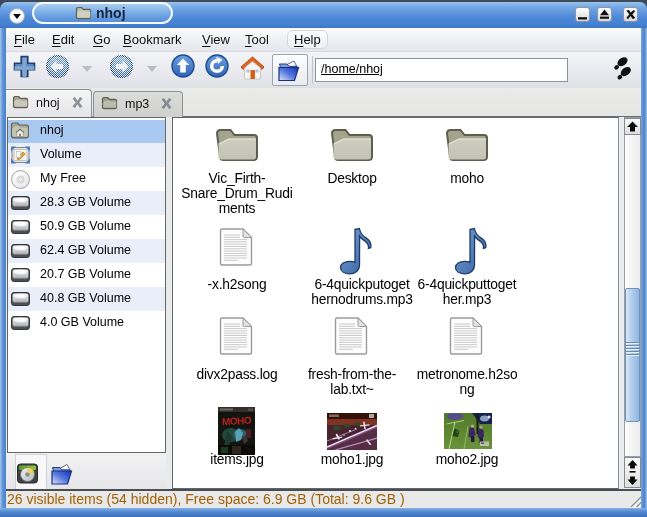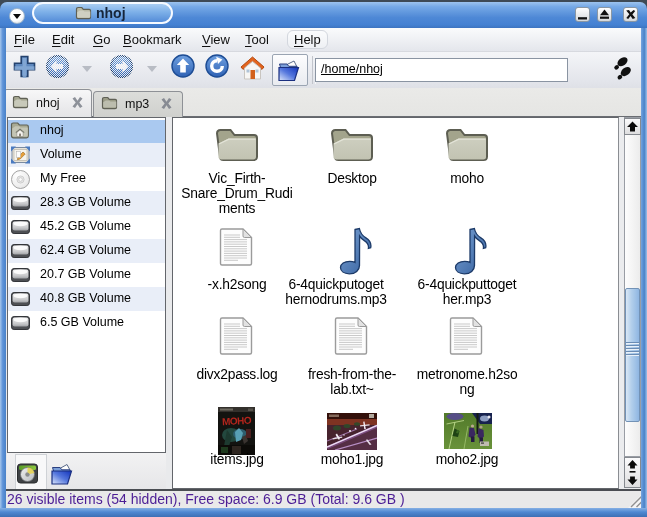--- a/index.html
+++ b/index.html
@@ -51,21 +51,21 @@
   .stext{font-size:12.5px;color:#000;position:absolute;left:32px;top:4px;white-space:nowrap;}
   #panebtns{left:7px;top:453px;width:160px;height:36px;background:linear-gradient(#f2f2f3,#e6e6e8);}
   #pbtn1{left:15px;top:454px;width:32px;height:35px;background:#f8f8f9;border:1px solid #cfd2d6;border-bottom:none;box-sizing:border-box;}
   #splitter{left:166px;top:117px;width:6px;height:372px;background:#e9eaec;}
   #mainpane{left:172px;top:117px;width:447px;height:372px;background:#fff;
     border:1px solid #63666b;border-right:1px solid #8a8d92;box-sizing:border-box;}
   #scrollgap{left:619px;top:117px;width:28px;height:372px;background:#ebecee;}
   .glabel{font-size:13.8px;color:#000;text-align:center;line-height:15px;letter-spacing:-0.2px;}
   #statusbar{left:0px;top:489px;width:647px;height:19px;background:#e9e9e9;
     border-top:2px solid #4a4d52;box-sizing:border-box;}
-  #statustext{left:7px;top:491px;font-size:14px;color:#4c1d95;white-space:nowrap;}
+  #statustext{left:7px;top:491px;font-size:14px;color:#a16207;white-space:nowrap;}
   .trough{left:624px;width:17px;background:linear-gradient(90deg,#fdfdfd,#ececec);border:1px solid #999da4;box-sizing:border-box;}
   .sbtn{left:624px;width:17px;background:linear-gradient(#fbfbfc,#dededf);border:1px solid #85898f;box-sizing:border-box;}
   #thumb{left:625px;top:288px;width:15px;height:134px;
     background:linear-gradient(90deg,#d9e7f5,#b4d0ec 40%,#8fb6e2);border:1px solid #7292b6;box-sizing:border-box;border-radius:2px;}
 </style>
 </head>
 <body>
 <div class="abs" id="topline"></div>
 <div class="abs" id="titlebar"></div>
 <div class="abs" id="menubtn"></div>
@@ -222,25 +222,25 @@
 <div class="abs" id="sidebar"></div>
 <div class="abs srow sel" style="top:120px"></div>
 <div class="abs srow" style="top:143px;background:#e9eef8"></div>
 <div class="abs srow" style="top:191px;background:#e9eef8"></div>
 <div class="abs srow" style="top:239px;background:#e9eef8"></div>
 <div class="abs srow" style="top:287px;background:#e9eef8"></div>
 <div class="abs stext" style="left:40px;top:123px">nhoj</div>
 <div class="abs stext" style="left:40px;top:147px">Volume</div>
 <div class="abs stext" style="left:40px;top:171px">My Free</div>
 <div class="abs stext" style="left:40px;top:195px">28.3 GB Volume</div>
-<div class="abs stext" style="left:40px;top:219px">45.2 GB Volume</div>
+<div class="abs stext" style="left:40px;top:219px">50.9 GB Volume</div>
 <div class="abs stext" style="left:40px;top:243px">62.4 GB Volume</div>
 <div class="abs stext" style="left:40px;top:267px">20.7 GB Volume</div>
 <div class="abs stext" style="left:40px;top:291px">40.8 GB Volume</div>
-<div class="abs stext" style="left:40px;top:315px">6.5 GB Volume</div>
+<div class="abs stext" style="left:40px;top:315px">4.0 GB Volume</div>
 <svg class="abs" style="left:10px;top:121px" width="20" height="19" viewBox="0 0 20 19">
   <path d="M1.5 3.8 q0-1.8 1.8-1.8 h4.4 l1.7 2 h7.4 q1.5 0 1.5 1.5 v9.5 q0 1.8-1.8 1.8 h-13 q-2 0-2-2z" fill="#a9aa94" stroke="#5f6055" stroke-width="1.2"></path>
   <path d="M2.2 7.4 l3-2.2 h4 l1.4 1.2 h7.2 v8 q0 1.2-1.2 1.2 h-13 q-1.4 0-1.4-1.4z" fill="#c4c5b5"></path>
   <path d="M5.5 11.2 L10 7.5 l4.5 3.7 -0.8 0.9 -3.7-3 -3.7 3z" fill="#6e6f64"></path>
   <path d="M6.8 11.5 L10 8.9 l3.2 2.6 v4 H6.8z" fill="#f4f2ee" stroke="#8a887e" stroke-width="0.6"></path>
   <rect x="9" y="12.6" width="2" height="2.9" fill="#8a847a"></rect>
 </svg>
 <svg class="abs" style="left:10px;top:145px" width="21" height="20" viewBox="0 0 21 20">
   <rect x="2" y="2.5" width="17" height="15" fill="#e8e4da" stroke="#7a8aa0" stroke-width="1"></rect>
   <rect x="4" y="4.5" width="13" height="11" fill="#f6f4ee" stroke="#b8b4a8" stroke-width="0.7"></rect>
@@ -420,21 +420,21 @@
     <stop offset="0" stop-color="#7aa2d4"></stop>
         <stop offset="1" stop-color="#35609e"></stop>
       </linearGradient>
     </defs>
   <path d="M20 3.5 L24.4 2.5 c0.8 4.6 2.8 7 6.5 9.4 c3.9 2.5 5.7 5.7 4.8 9.8 l-2.3 0.6 c0.5-3.2-0.9-5.7-4.1-7.7 c-2.3-1.4-3.7-2.7-4.7-4.4 L24.5 39 c0.2 5.3-4.2 8.8-10.2 8.8 c-5.2 0-8.8-2.5-8.8-6.2 c0-3.7 4-6.3 9.2-6.3 c2.1 0 3.9 0.4 5.3 1.1z" fill="url(#noteg)" stroke="#1c3a68" stroke-width="1.3"></path>
 </svg>
 <svg class="abs" style="left:450px;top:226px" width="37" height="50" viewBox="0 0 37 50">
   <path d="M20 3.5 L24.4 2.5 c0.8 4.6 2.8 7 6.5 9.4 c3.9 2.5 5.7 5.7 4.8 9.8 l-2.3 0.6 c0.5-3.2-0.9-5.7-4.1-7.7 c-2.3-1.4-3.7-2.7-4.7-4.4 L24.5 39 c0.2 5.3-4.2 8.8-10.2 8.8 c-5.2 0-8.8-2.5-8.8-6.2 c0-3.7 4-6.3 9.2-6.3 c2.1 0 3.9 0.4 5.3 1.1z" fill="url(#noteg)" stroke="#1c3a68" stroke-width="1.3"></path>
 </svg>
 <div class="abs glabel" style="left:181px;top:277px;width:112px">-x.h2song</div>
-<div class="abs glabel" style="left:280px;top:277px;width:112px">6-4quickputoget<br>hernodrums.mp3</div>
+<div class="abs glabel" style="left:306px;top:277px;width:112px">6-4quickputoget<br>hernodrums.mp3</div>
 <div class="abs glabel" style="left:411px;top:277px;width:112px">6-4quickputtoget<br>her.mp3</div>
 
 <svg class="abs" style="left:218px;top:316px" width="36" height="41" viewBox="0 0 36 41">
   <use href="#docpage"></use>
 </svg>
 <svg class="abs" style="left:333px;top:316px" width="36" height="41" viewBox="0 0 36 41">
   <use href="#docpage"></use>
 </svg>
 <svg class="abs" style="left:448px;top:316px" width="36" height="41" viewBox="0 0 36 41">
   <use href="#docpage"></use>

